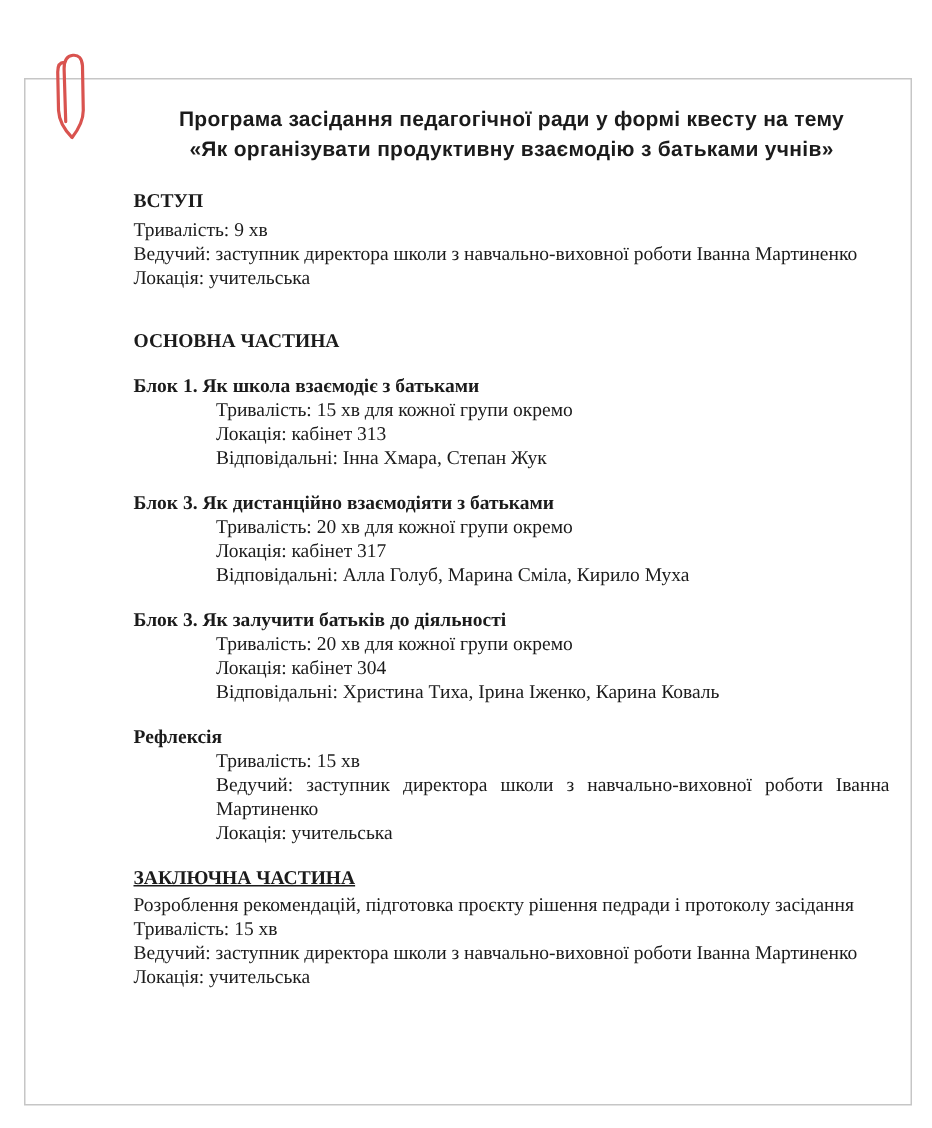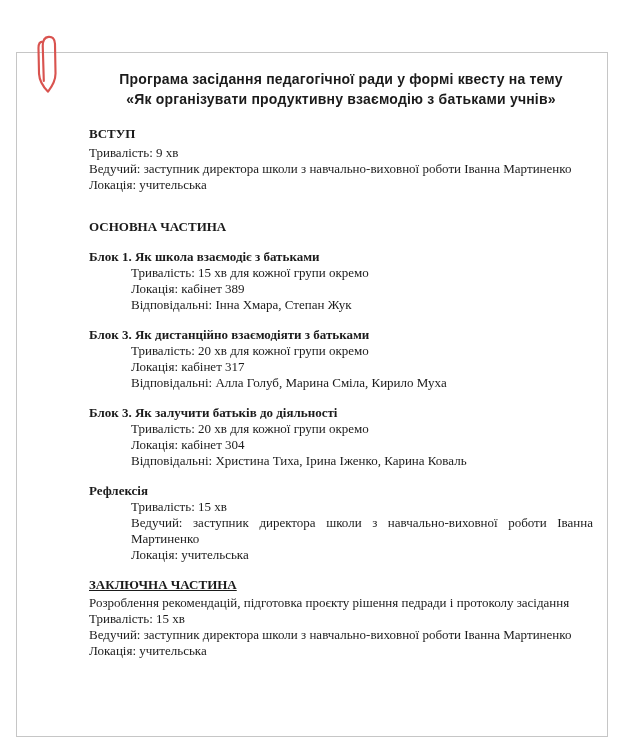--- a/index.html
+++ b/index.html
@@ -29,21 +29,21 @@
   .meta-line{white-space:nowrap;}
   .section-header{
     text-align:left;font-weight:bold;
     margin-top:17px;margin-bottom:3px;
   }
   .section-header.main-h{margin-top:26px;margin-bottom:0;}
   .section-header.closing-h{margin-top:14px;margin-bottom:2px;text-decoration:underline;}
   .block{margin-top:14px;}
   .block:first-of-type{margin-top:0;}
   .block-title{font-weight:bold;}
-  .block-lines{margin-left:42px;text-align:justify;}
+  .block-lines{margin-left:55px;text-align:justify;}
   .paperclip{
     position:absolute;left:31px;top:31px;width:32px;height:66px;
     color:var(--paperclip,#d9534f);
     z-index:2;
   }
 </style>
 </head>
 <body>
 
 <svg class="paperclip" viewBox="0 0 30 62" aria-hidden="true">
@@ -65,21 +65,21 @@
       <div>Ведучий: заступник директора школи з навчально-виховної роботи Іванна Мартиненко</div>
       <div>Локація: учительська</div>
     </div>
 
     <div class="section-header main-h">ОСНОВНА ЧАСТИНА</div>
 
     <div class="block">
       <div class="block-title">Блок 1. Як школа взаємодіє з батьками</div>
       <div class="block-lines">
         <div>Тривалість: 15 хв для кожної групи окремо</div>
-        <div>Локація: кабінет 389</div>
+        <div>Локація: кабінет 313</div>
         <div>Відповідальні: Інна Хмара, Степан Жук</div>
       </div>
     </div>
 
     <div class="block">
       <div class="block-title">Блок 3. Як дистанційно взаємодіяти з батьками</div>
       <div class="block-lines">
         <div>Тривалість: 20 хв для кожної групи окремо</div>
         <div>Локація: кабінет 317</div>
         <div>Відповідальні: Алла Голуб, Марина Сміла, Кирило Муха</div>

